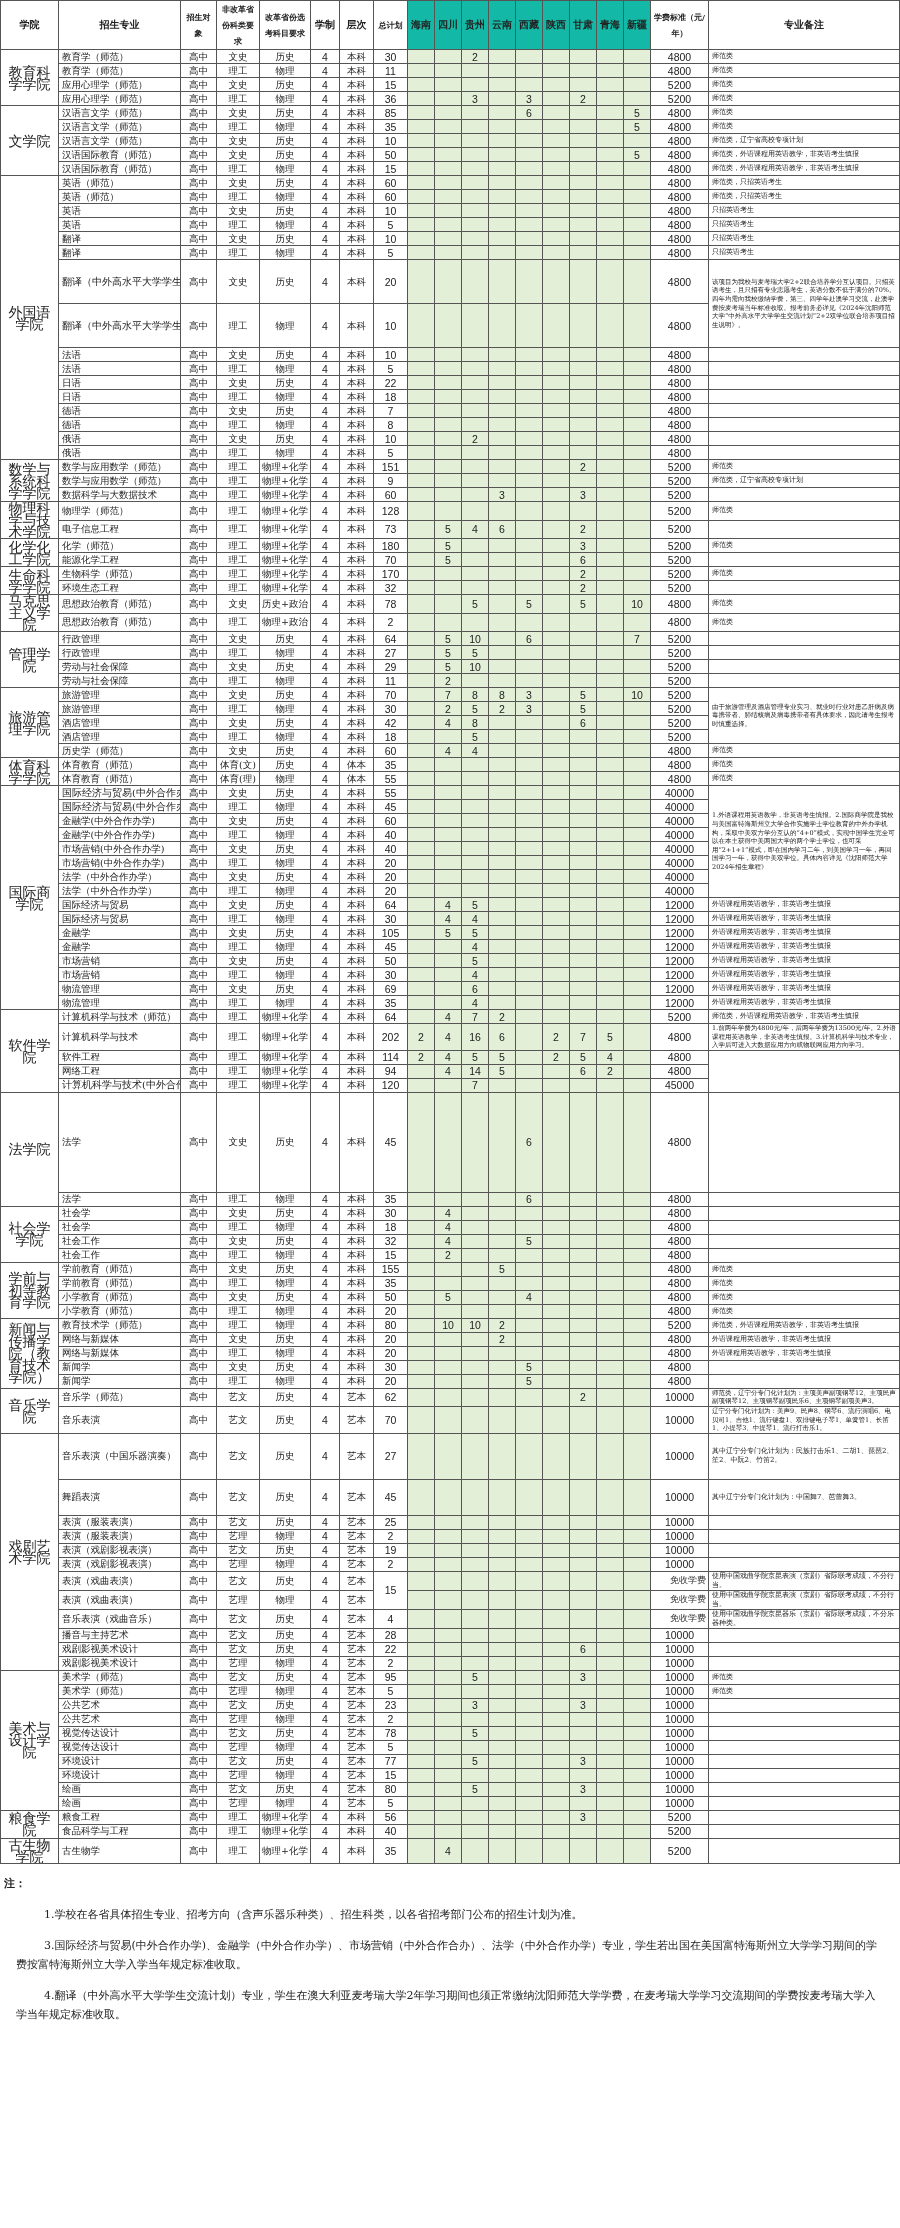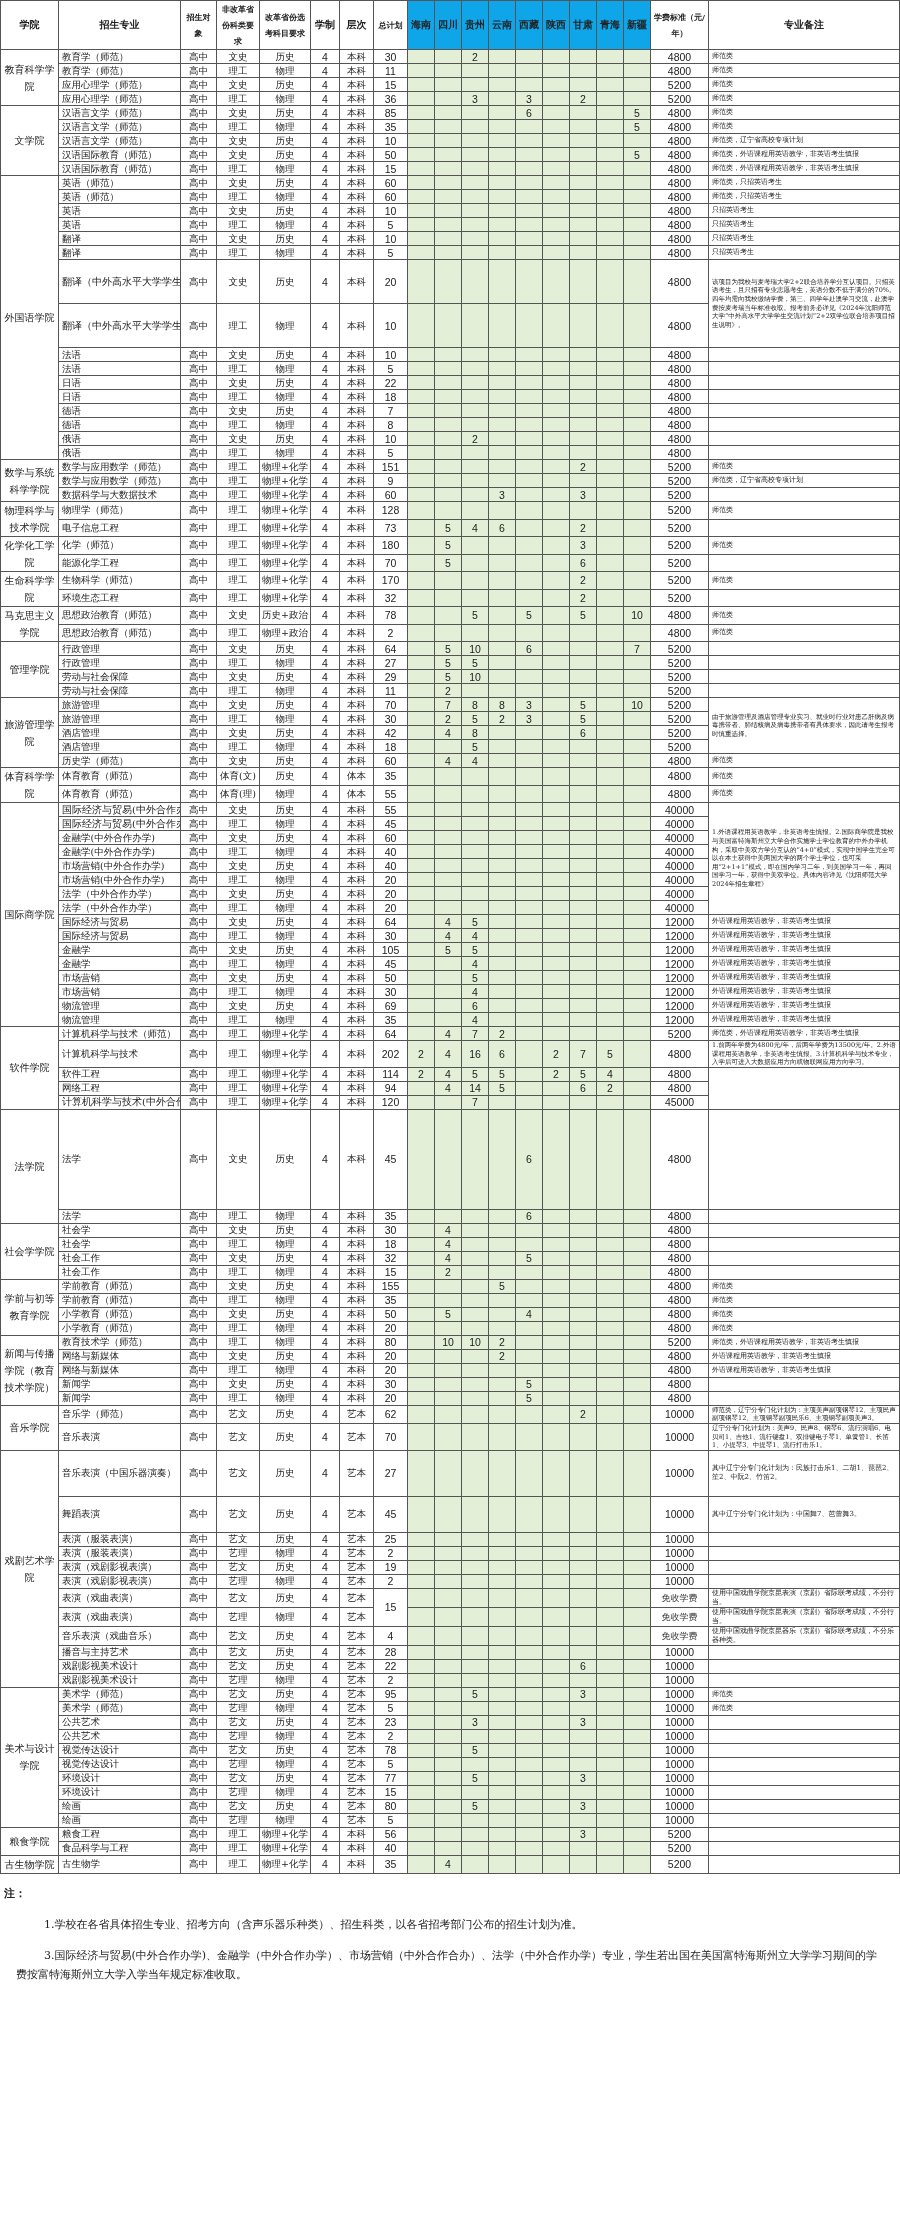--- a/index.html
+++ b/index.html
@@ -3,25 +3,25 @@
 <meta charset="utf-8">
 <style>
   html, body { margin: 0; padding: 0; background: #ffffff; }
   body { width: 900px; font-family: "DejaVu Serif", "Liberation Serif", serif; color: #222; }
   table.plan { border-collapse: collapse; width: 900px; table-layout: fixed; font-size: 9.5px; }
   table.plan th, table.plan td { border: 1px solid #555; padding: 0 2px; text-align: center; vertical-align: middle; height: 13px; line-height: 12px; overflow: hidden; }
   table.plan th { font-weight: bold; height: 40px; font-size: 10px; }
   table.plan th.sm { font-size: 8px; line-height: 16px; }
   table.plan td.major { text-align: left; padding-left: 3px; white-space: nowrap; }
   table.plan td.major.tiny { font-size: 10px; }
-  table.plan td.college { font-size: 10px; line-height: 17px; }
+  table.plan td.college { font-size: 14px; line-height: 12px; }
   table.plan td.prov { background: #e4efd8; font-family: "Liberation Sans", sans-serif; font-size: 10.5px; }
-  table.plan th.prov { background: #0ea5e9; }
+  table.plan th.prov { background: #14b8a6; }
   table.plan td.fee { font-family: "Liberation Sans", sans-serif; font-size: 10.5px; }
-  table.plan td.fee.free { font-family: Liberation Sans, sans-serif; font-size: 9px; color: #333; }
+  table.plan td.fee.free { font-family: Liberation Mono, monospace; font-size: 9px; color: #333; text-align: right; }
   table.plan td.num { font-family: "Liberation Sans", sans-serif; font-size: 10.5px; }
   table.plan td.remark { text-align: left; font-size: 7px; line-height: 9px; padding-left: 3px; }
   table.plan td.remark.long { font-size: 6.5px; line-height: 8.6px; }
   .notes { padding: 10px 4px 14px 4px; font-size: 11px; line-height: 19px; font-family: "DejaVu Serif", serif; }
   .notes .title { font-weight: bold; }
   .notes p { margin: 12px; text-indent: 28px; }
 </style>
 </head>
 <body>
 
@@ -2279,13 +2279,14 @@
         <td class="fee">5200</td>
         <td class="remark"></td>
       </tr>
     </tbody>
 </table>
 
 <div class="notes">
   <div class="title">注：</div>
   <p>1.学校在各省具体招生专业、招考方向（含声乐器乐种类）、招生科类，以各省招考部门公布的招生计划为准。</p>
   <p>3.国际经济与贸易(中外合作办学)、金融学（中外合作办学）、市场营销（中外合作合办）、法学（中外合作办学）专业，学生若出国在美国富特海斯州立大学学习期间的学费按富特海斯州立大学入学当年规定标准收取。</p>
+  <p>4.翻译（中外高水平大学学生交流计划）专业，学生在澳大利亚麦考瑞大学2年学习期间也须正常缴纳沈阳师范大学学费，在麦考瑞大学学习交流期间的学费按麦考瑞大学入学当年规定标准收取。</p>
 </div>
 
 </body></html>

